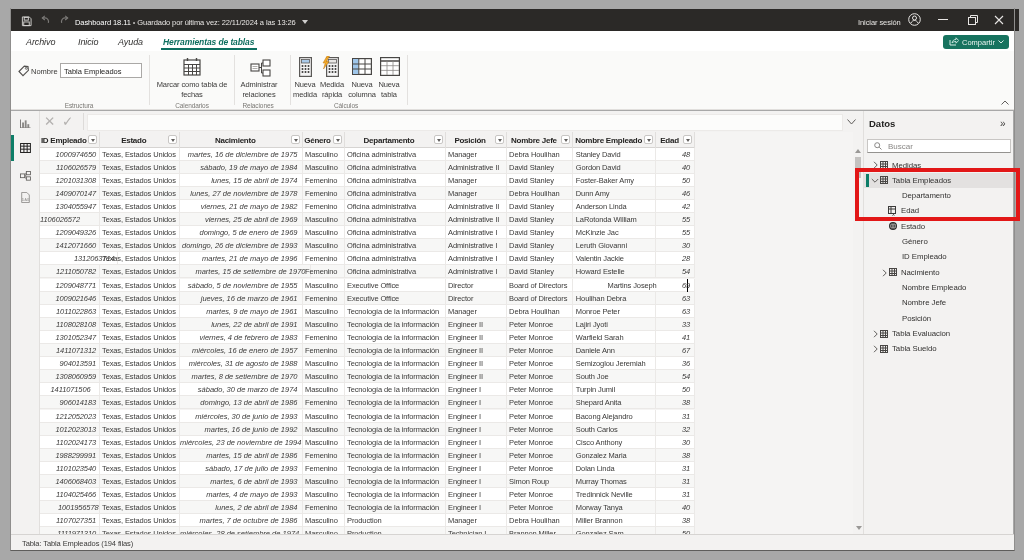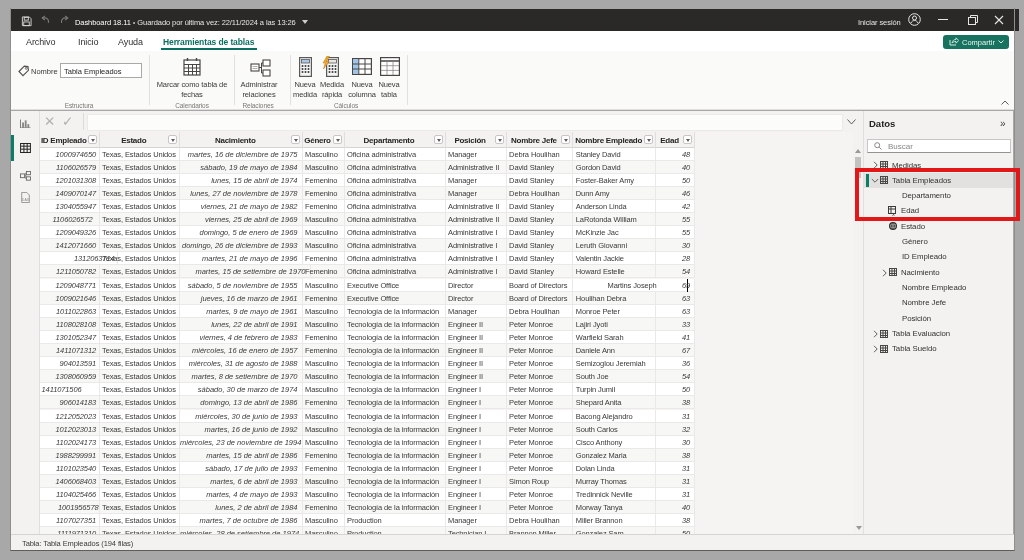--- a/index.html
+++ b/index.html
@@ -13,21 +13,21 @@
 #sidebar { left:11px; top:111px; width:29px; height:423px; background:#f3f2f1; border-right:1px solid #e1dfdd; }
 #fxrow { left:40px; top:111px; width:823px; height:21px; background:#f3f2f1; }
 #tablearea { left:40px; top:132px; width:813px; height:402px; background:#f5f4f3; overflow:hidden; }
 #vscroll { left:853px; top:132px; width:10px; height:402px; background:#f3f2f1; }
 #panel { left:863px; top:111px; width:150px; height:423px; background:#f3f2f1; border-left:1px solid #e1dfdd; overflow:hidden; }
 #statusbar { left:11px; top:534px; width:1003px; height:17px; background:#f3f2f1; border-top:1px solid #d6d4d2; }
 #winborder { left:10px; top:8px; width:1005px; height:543px; border:1px solid #8f8e8d; border-top:none; border-bottom:1px solid #5e5d5b; pointer-events:none; }
 
 .tbtxt { color:#e8e6e4; font-size:7.5px; top:18px; letter-spacing:-0.08px; }
 
-.menu { font-size:9px; color:#323130; top:37px; letter-spacing:-0.1px; }
+.menu { font-size:9px; color:#323130; top:37px; letter-spacing:-0.1px;font-style:italic; }
 .menuact { color:#0d6e5f; font-weight:bold; font-size:8.5px; }
 #tabline { left:161px; top:48px; width:96px; height:2px; background:#0d6e5f; }
 
 .rlbl { font-size:7.5px; color:#3b3a39; text-align:center; line-height:9.5px; letter-spacing:-0.1px; }
 .rgrp { font-size:6.5px; color:#7a7874; text-align:center; top:102px; letter-spacing:-0.1px; }
 .rdiv { top:55px; width:1px; height:50px; background:#e3e1df; }
 .fbtn { top:135px; width:9px; height:9px; background:#fff; border:1px solid #c8c6c4; border-radius:2px; }
 .fbtn:after { content:""; position:absolute; left:2px; top:3px; border-left:2.5px solid transparent; border-right:2.5px solid transparent; border-top:3px solid #605e5c; }
 .row { position:absolute; left:0; width:655px; height:13.1px; background:#fff; }
 .row.alt { background:#f7f7f6; }
@@ -290,21 +290,21 @@
       <div class="cell" style="left:59.5px;width:80.5px;padding-left:2.5px;border-right:1px solid #ebe9e7">Texas, Estados Unidos</div>
       <div class="cell date" style="left:140px;width:122.5px;padding-right:4px;border-right:1px solid #ebe9e7">viernes, 21 de mayo de 1982</div>
       <div class="cell" style="left:262.5px;width:42px;padding-left:2.5px;border-right:1px solid #ebe9e7">Femenino</div>
       <div class="cell" style="left:304.5px;width:101px;padding-left:2.5px;border-right:1px solid #ebe9e7">Oficina administrativa</div>
       <div class="cell" style="left:405.5px;width:61.1px;padding-left:2.5px;border-right:1px solid #ebe9e7">Administrative II</div>
       <div class="cell" style="left:466.6px;width:66.7px;padding-left:2.5px;border-right:1px solid #ebe9e7">David Stanley</div>
       <div class="cell" style="left:533.3px;width:82.7px;padding-left:2.5px;border-right:1px solid #ebe9e7">Anderson Linda</div>
       <div class="cell num" style="left:616px;width:39px;padding-right:4px;border-right:1px solid #ebe9e7">42</div>
     </div>
     <div class="row alt" style="top:81px;border-bottom:1px solid #ebe9e7">
-      <div class="cell num" style="left:0px;width:59.5px;padding-right:6px;border-right:1px solid #ebe9e7">1106026572</div>
+      <div class="cell num" style="left:0px;width:59.5px;padding-right:19px;border-right:1px solid #ebe9e7">1106026572</div>
       <div class="cell" style="left:59.5px;width:80.5px;padding-left:2.5px;border-right:1px solid #ebe9e7">Texas, Estados Unidos</div>
       <div class="cell date" style="left:140px;width:122.5px;padding-right:4px;border-right:1px solid #ebe9e7">viernes, 25 de abril de 1969</div>
       <div class="cell" style="left:262.5px;width:42px;padding-left:2.5px;border-right:1px solid #ebe9e7">Masculino</div>
       <div class="cell" style="left:304.5px;width:101px;padding-left:2.5px;border-right:1px solid #ebe9e7">Oficina administrativa</div>
       <div class="cell" style="left:405.5px;width:61.1px;padding-left:2.5px;border-right:1px solid #ebe9e7">Administrative II</div>
       <div class="cell" style="left:466.6px;width:66.7px;padding-left:2.5px;border-right:1px solid #ebe9e7">David Stanley</div>
       <div class="cell" style="left:533.3px;width:82.7px;padding-left:2.5px;border-right:1px solid #ebe9e7">LaRotonda William</div>
       <div class="cell num" style="left:616px;width:39px;padding-right:4px;border-right:1px solid #ebe9e7">55</div>
     </div>
     <div class="row" style="top:94.1px;border-bottom:1px solid #ebe9e7">
@@ -433,21 +433,21 @@
       <div class="cell" style="left:59.5px;width:80.5px;padding-left:2.5px;border-right:1px solid #ebe9e7">Texas, Estados Unidos</div>
       <div class="cell date" style="left:140px;width:122.5px;padding-right:4px;border-right:1px solid #ebe9e7">martes, 8 de setiembre de 1970</div>
       <div class="cell" style="left:262.5px;width:42px;padding-left:2.5px;border-right:1px solid #ebe9e7">Masculino</div>
       <div class="cell" style="left:304.5px;width:101px;padding-left:2.5px;border-right:1px solid #ebe9e7">Tecnología de la información</div>
       <div class="cell" style="left:405.5px;width:61.1px;padding-left:2.5px;border-right:1px solid #ebe9e7">Engineer II</div>
       <div class="cell" style="left:466.6px;width:66.7px;padding-left:2.5px;border-right:1px solid #ebe9e7">Peter Monroe</div>
       <div class="cell" style="left:533.3px;width:82.7px;padding-left:2.5px;border-right:1px solid #ebe9e7">South Joe</div>
       <div class="cell num" style="left:616px;width:39px;padding-right:4px;border-right:1px solid #ebe9e7">54</div>
     </div>
     <div class="row" style="top:251.29999999999998px;border-bottom:1px solid #ebe9e7">
-      <div class="cell num" style="left:0px;width:59.5px;padding-right:17px;border-right:1px solid #ebe9e7">1411071506</div>
+      <div class="cell num" style="left:0px;width:59.5px;padding-right:8px;border-right:1px solid #ebe9e7">1411071506</div>
       <div class="cell" style="left:59.5px;width:80.5px;padding-left:2.5px;border-right:1px solid #ebe9e7">Texas, Estados Unidos</div>
       <div class="cell date" style="left:140px;width:122.5px;padding-right:4px;border-right:1px solid #ebe9e7">sábado, 30 de marzo de 1974</div>
       <div class="cell" style="left:262.5px;width:42px;padding-left:2.5px;border-right:1px solid #ebe9e7">Masculino</div>
       <div class="cell" style="left:304.5px;width:101px;padding-left:2.5px;border-right:1px solid #ebe9e7">Tecnología de la información</div>
       <div class="cell" style="left:405.5px;width:61.1px;padding-left:2.5px;border-right:1px solid #ebe9e7">Engineer I</div>
       <div class="cell" style="left:466.6px;width:66.7px;padding-left:2.5px;border-right:1px solid #ebe9e7">Peter Monroe</div>
       <div class="cell" style="left:533.3px;width:82.7px;padding-left:2.5px;border-right:1px solid #ebe9e7">Turpin Jumil</div>
       <div class="cell num" style="left:616px;width:39px;padding-right:4px;border-right:1px solid #ebe9e7">50</div>
     </div>
     <div class="row alt" style="top:264.4px;border-bottom:1px solid #ebe9e7">

